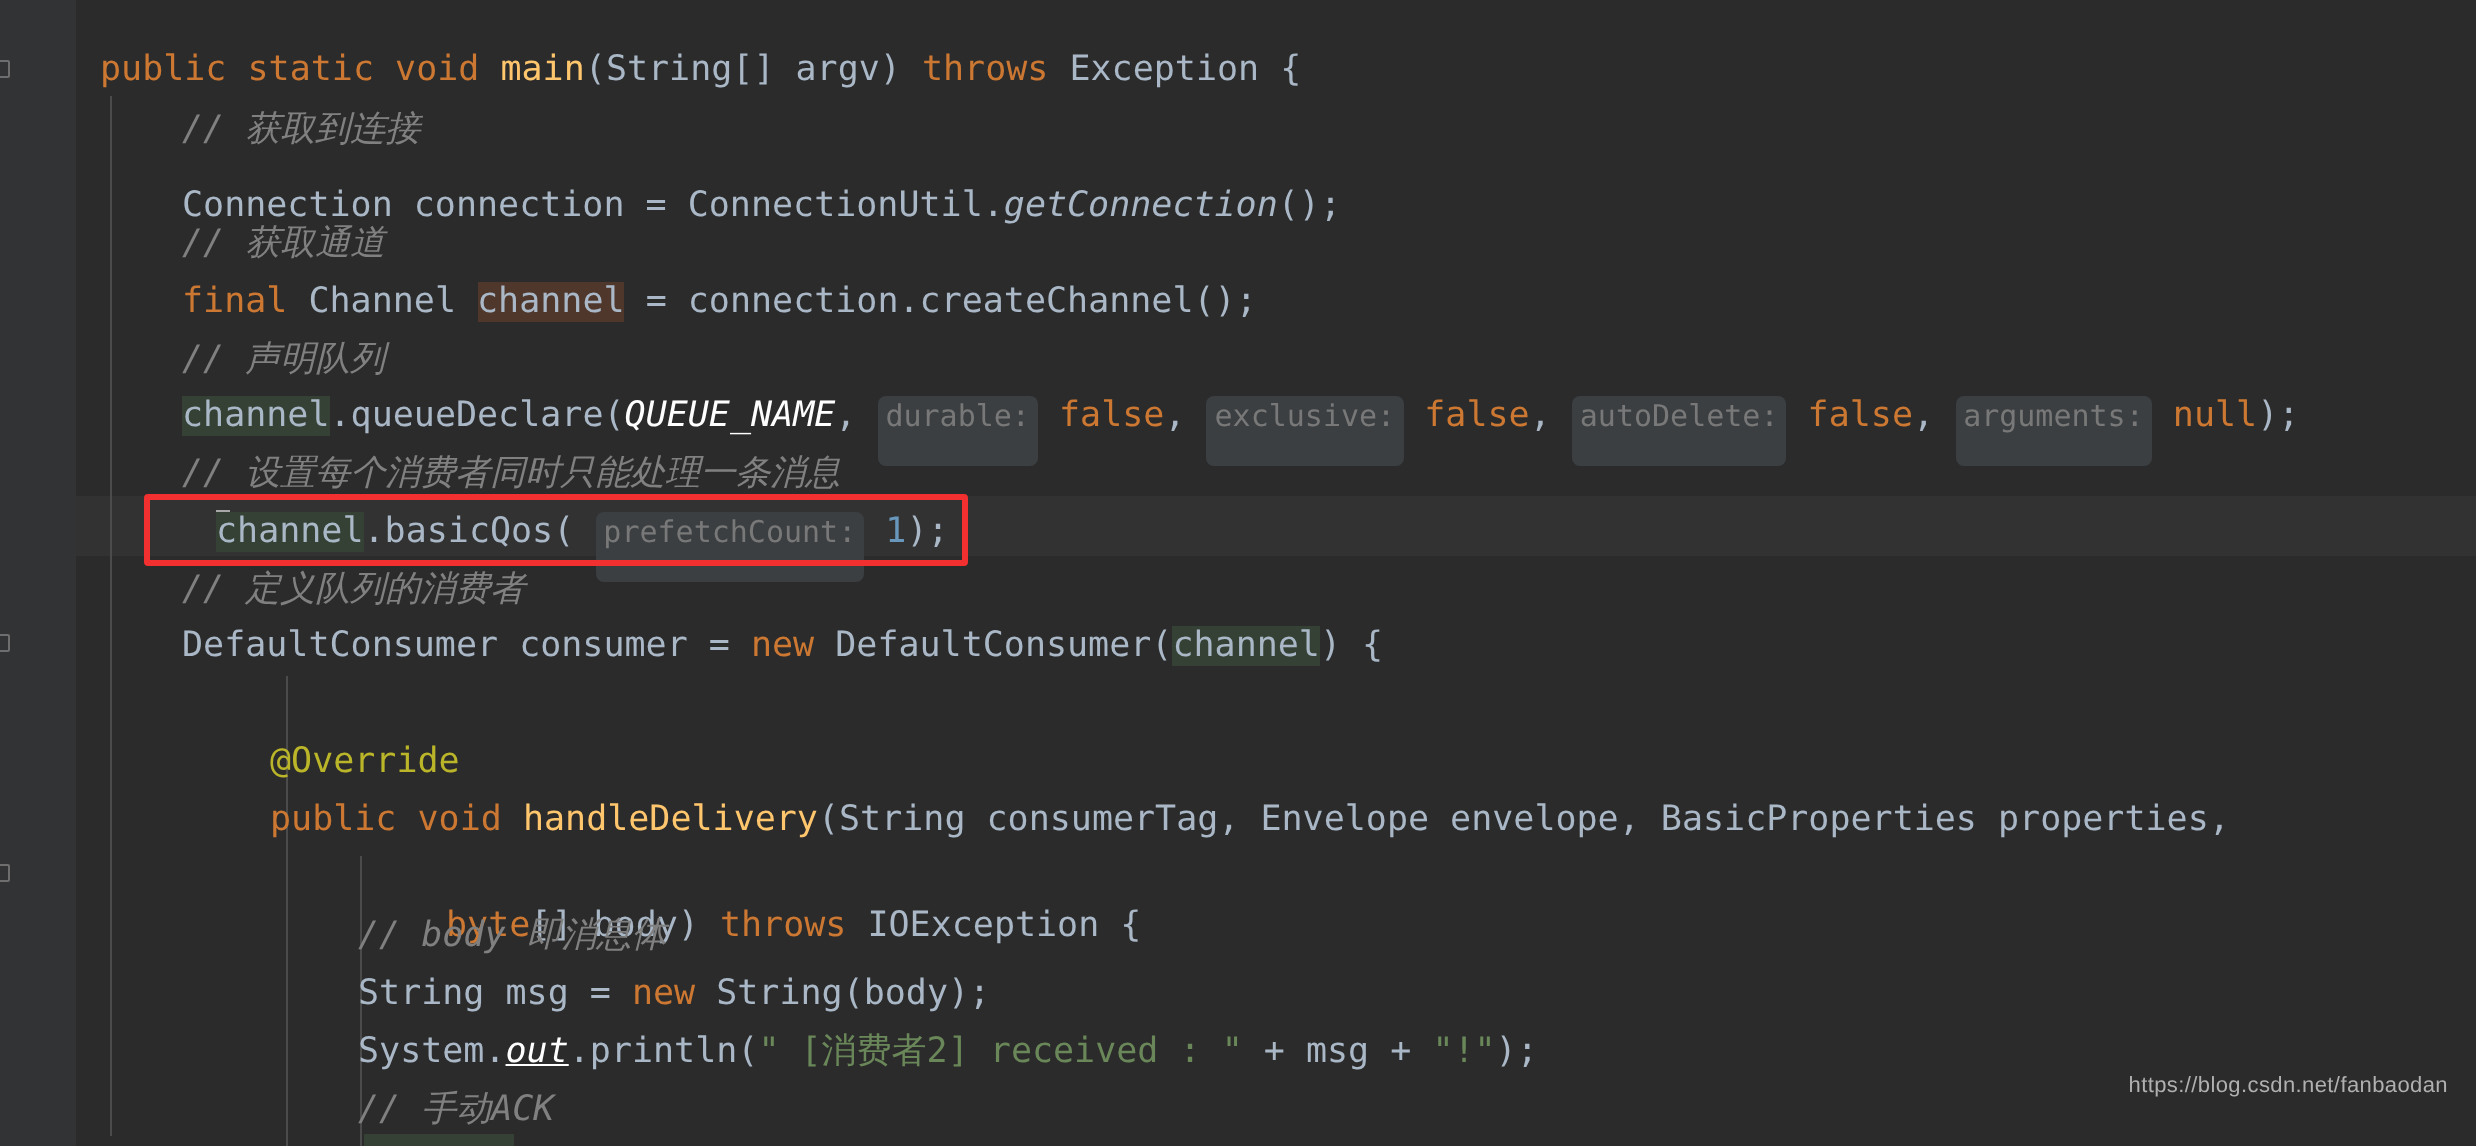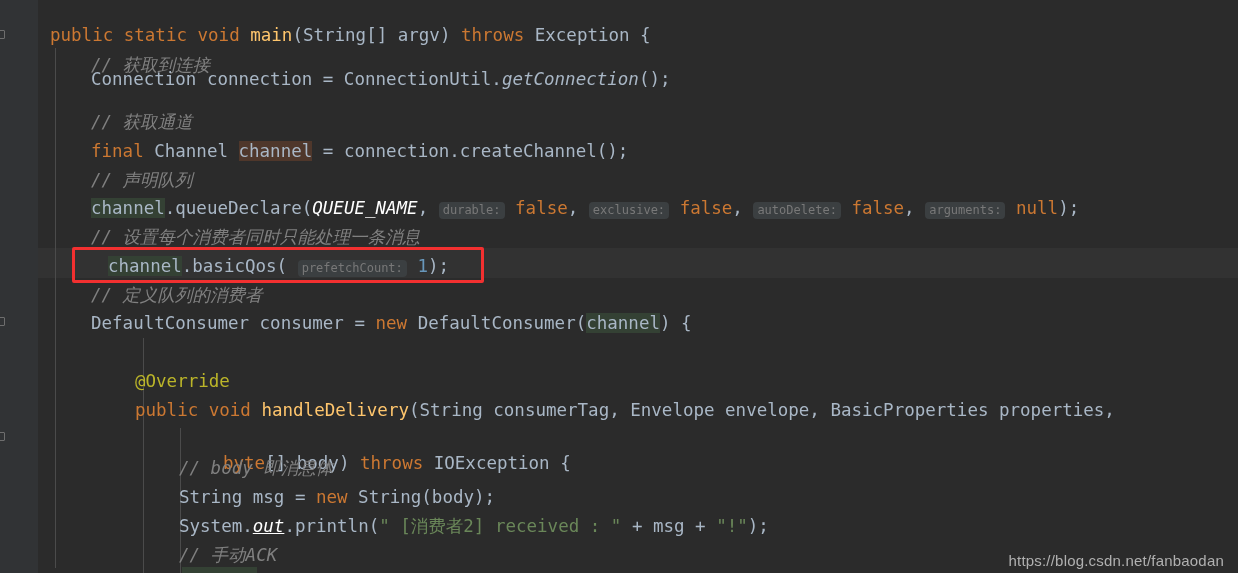--- a/index.html
+++ b/index.html
@@ -76,22 +76,22 @@
   .num       { color: #6897bb; }
   .comment   { color: #808080; font-style: italic; }
   .anno      { color: #bbb529; }
   .punc      { color: #a9b7c6; }
 
   
   .hint {
     color: #787878;
     background: #3b3f41;
     border-radius: 4px;
-    padding: 1px 4px 2px 4px;
-    font-size: 12px;
+    padding: 1px 4px 16px 4px;
+    font-size: 15px;
     letter-spacing: 0;
   }
 
   
   .hl-green  { background: #344134; }
   .hl-brown  { background: #4f372b; }
 
   
   .caret {
     display: inline-block;
@@ -114,24 +114,24 @@
   
   .bottom-block {
     position: absolute;
     background: #344134;
   }
 
   
   .watermark {
     position: absolute;
     right: 14px;
-    bottom: 4px;
+    bottom: 24px;
     color: #b0b0b0;
     font-family: "Liberation Sans", sans-serif;
-    font-size: 15px;
+    font-size: 11px;
     letter-spacing: 0.2px;
   }
 </style>
 </head>
 <body>
 
 <div id="screen">
 
   <div class="gutter">
     <div class="fold-marker" style="top:30px;"></div>
@@ -144,21 +144,21 @@
   <div class="indent-guide" style="left:55px; top:48px; height:520px;"></div>
   <div class="indent-guide" style="left:143px; top:338px; height:235px;"></div>
   <div class="indent-guide" style="left:180px; top:428px; height:145px;"></div>
 
   <div class="editor">
 
     <div class="line" style="left:50px; top:20px;"><span class="kw">public</span><span class="punc"> </span><span class="kw">static</span><span class="punc"> </span><span class="kw">void</span><span class="punc"> </span><span class="method">main</span><span class="punc">(</span><span class="type">String</span><span class="punc">[] argv) </span><span class="kw">throws</span><span class="punc"> Exception {</span></div>
 
     <div class="line" style="left:91px; top:50px;"><span class="comment">// 获取到连接</span></div>
 
-    <div class="line" style="left:91px; top:64px;text-align:right;"><span class="ident">Connection connection = ConnectionUtil.</span><span class="static-m">getConnection</span><span class="punc">();</span></div>
+    <div class="line" style="left:91px; top:88px;text-align:right;"><span class="ident">Connection connection = ConnectionUtil.</span><span class="static-m">getConnection</span><span class="punc">();</span></div>
 
     <div class="line" style="left:91px; top:107px;"><span class="comment">// 获取通道</span></div>
 
     <div class="line" style="left:91px; top:136px;"><span class="kw">final</span><span class="type"> Channel </span><span class="ident hl-brown">channel</span><span class="ident"> = connection.createChannel();</span></div>
 
     <div class="line" style="left:91px; top:165px;"><span class="comment">// 声明队列</span></div>
 
     <div class="line" style="left:91px; top:193px;"><span class="ident hl-green">channel</span><span class="ident">.queueDeclare(</span><span class="const">QUEUE_NAME</span><span class="punc">, </span><span class="hint">durable:</span><span class="punc"> </span><span class="kw">false</span><span class="punc">, </span><span class="hint">exclusive:</span><span class="punc"> </span><span class="kw">false</span><span class="punc">, </span><span class="hint">autoDelete:</span><span class="punc"> </span><span class="kw">false</span><span class="punc">, </span><span class="hint">arguments:</span><span class="punc"> </span><span class="kw">null</span><span class="punc">);</span></div>
 
     <div class="line" style="left:91px; top:222px;"><span class="comment">// 设置每个消费者同时只能处理一条消息</span></div>

